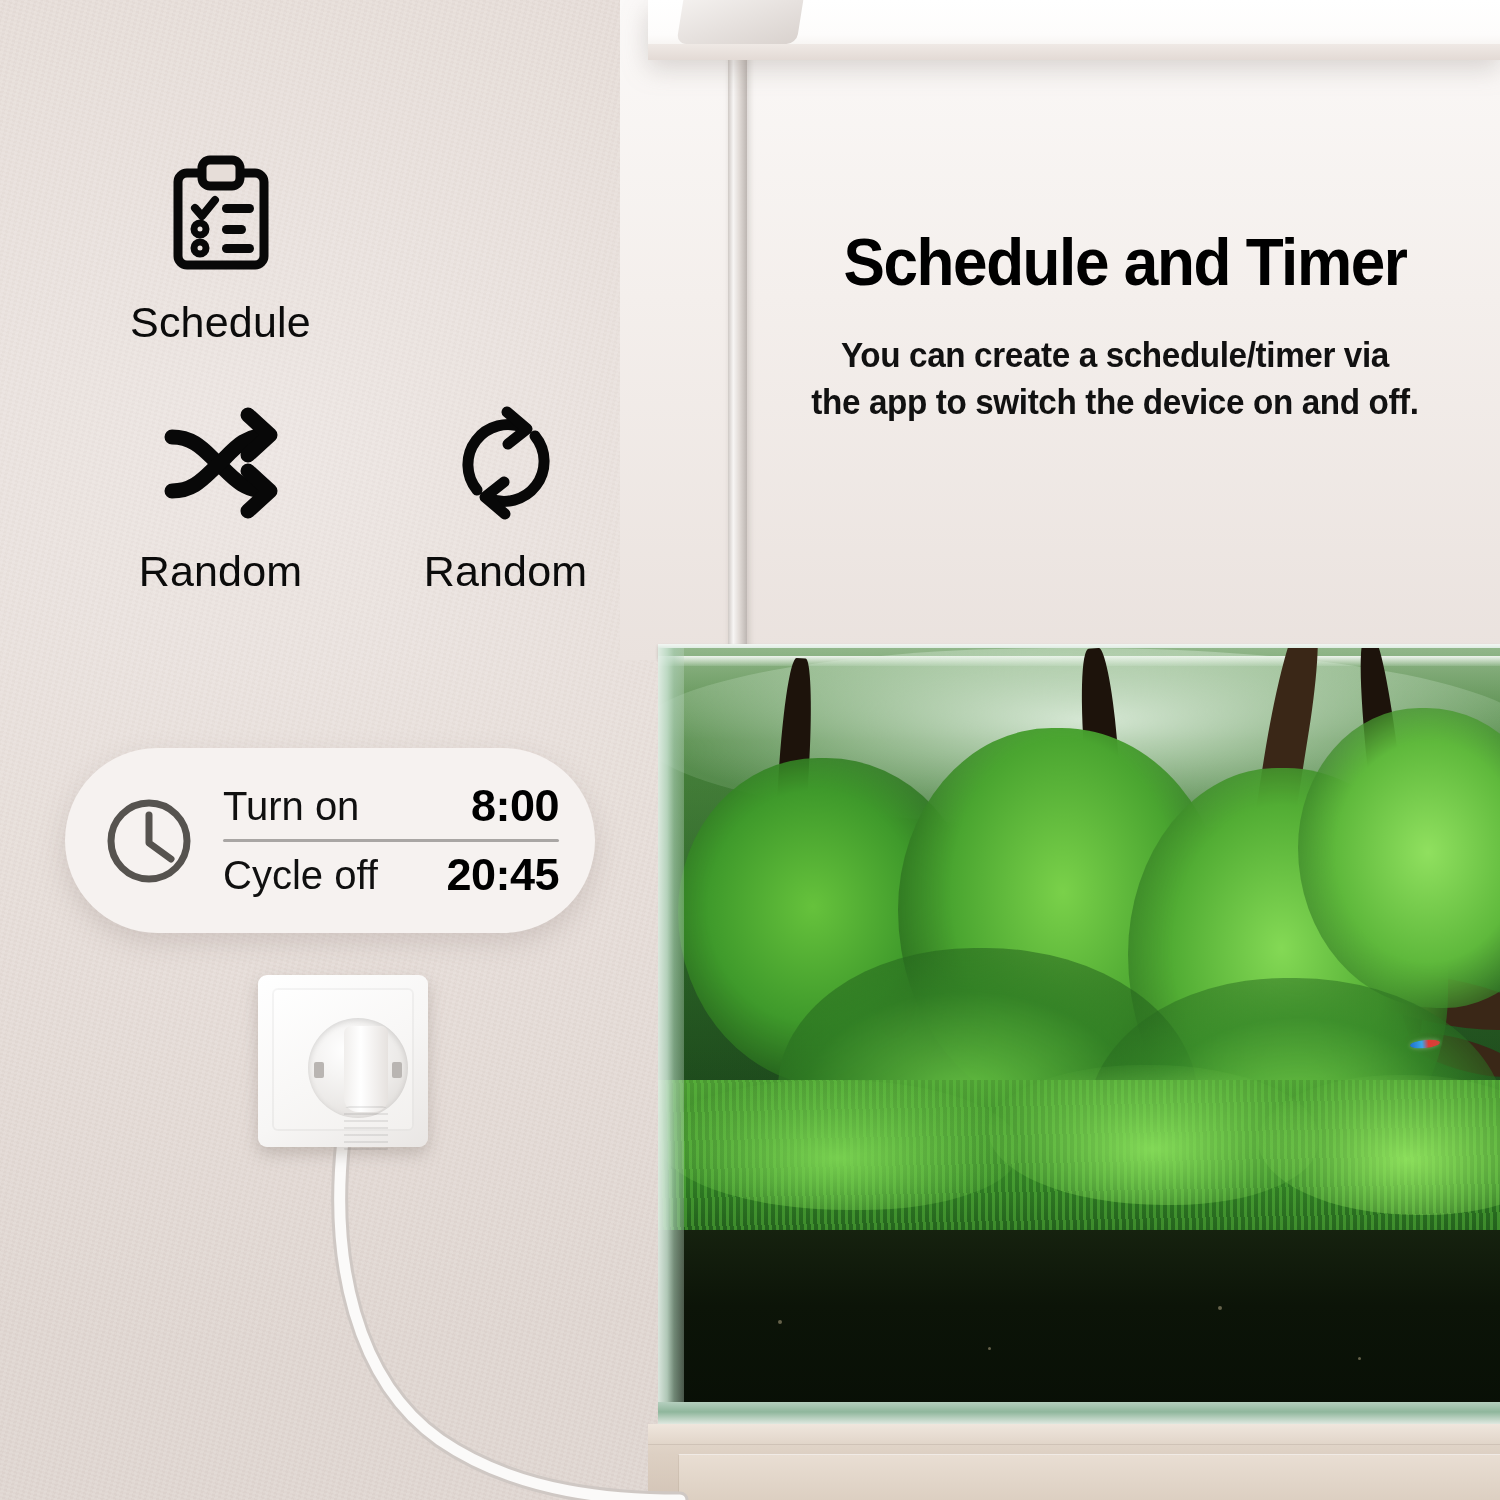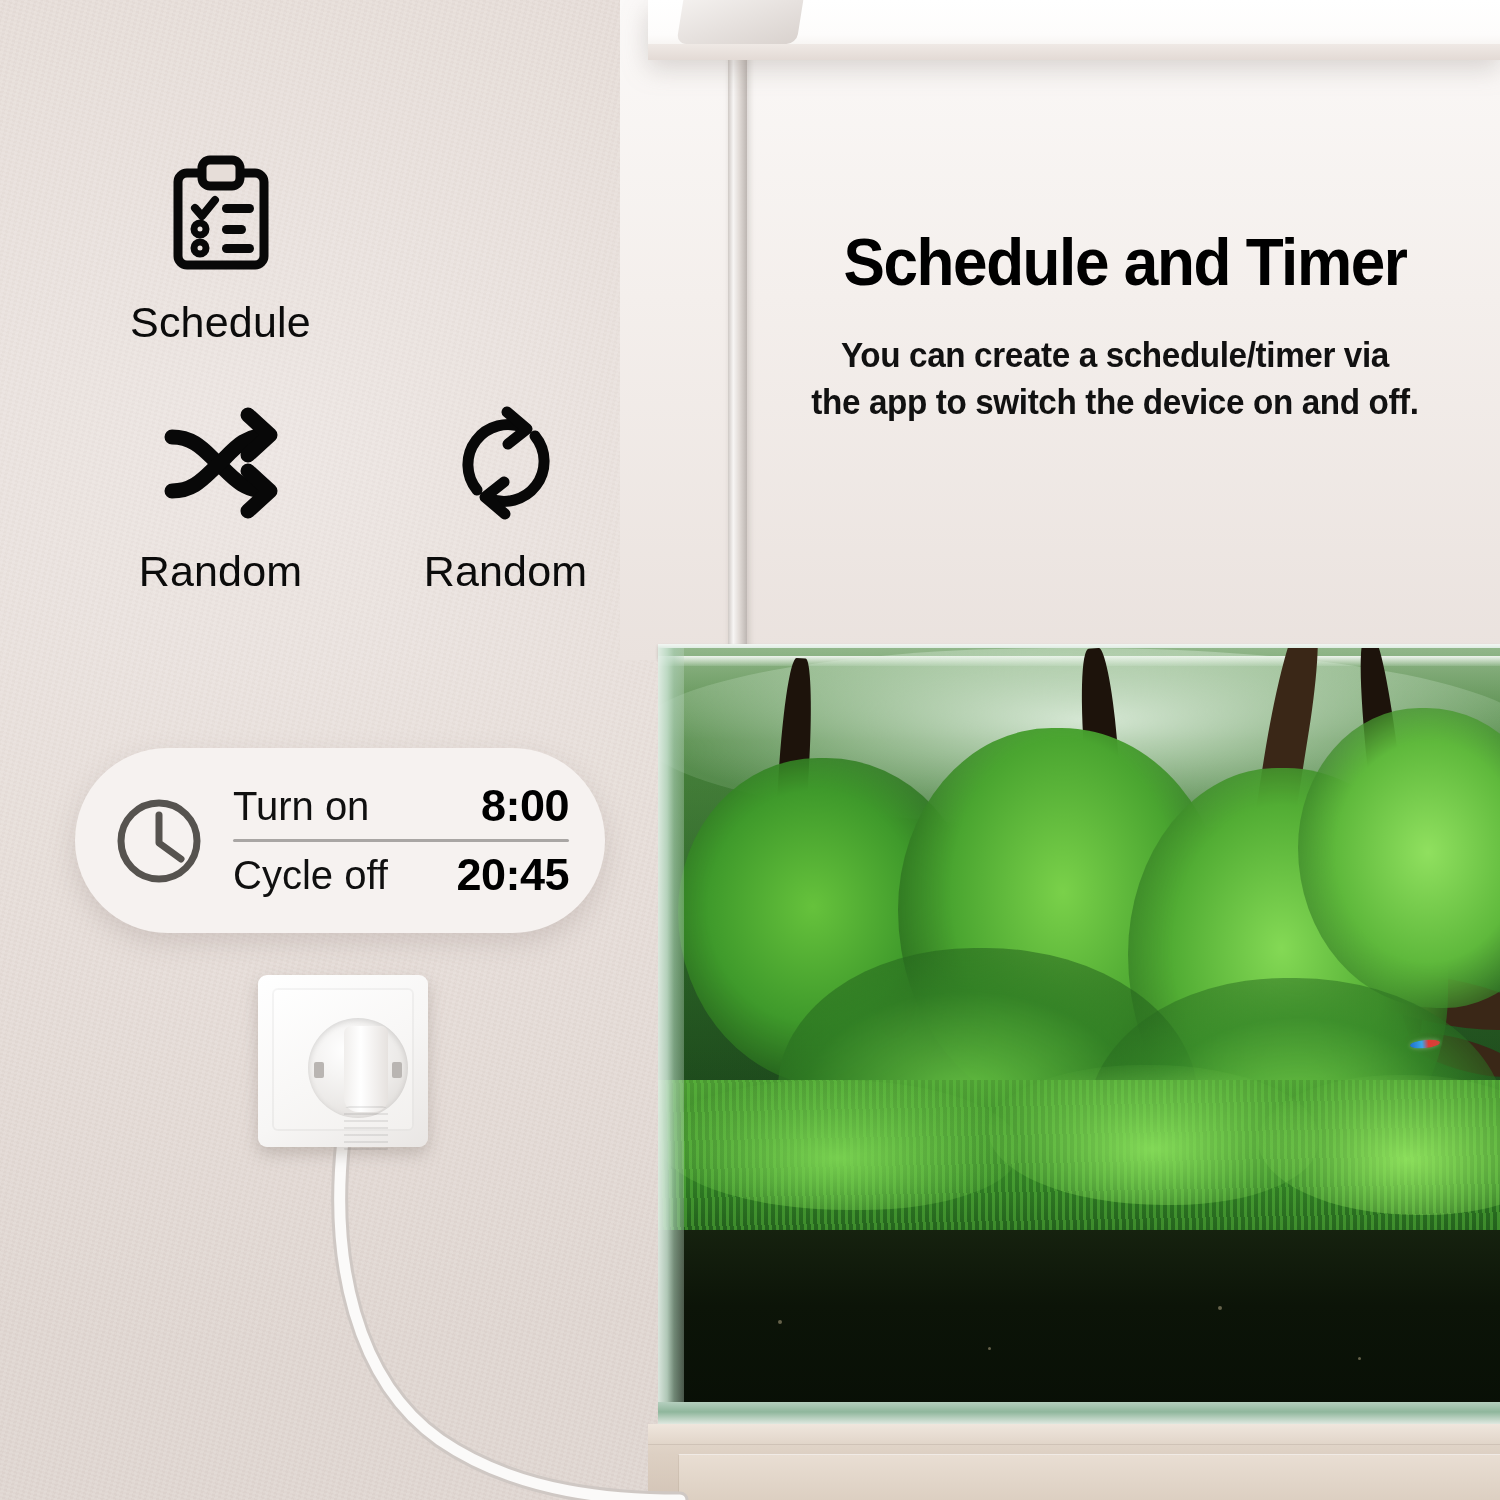--- a/index.html
+++ b/index.html
@@ -162,21 +162,21 @@
   }
   .subhead{
     position:absolute;left:730px;top:332px;width:770px;
     font-size:35px;font-weight:bold;color:#111;
     text-align:center;line-height:1.34;letter-spacing:-.4px;
     transform:scaleX(.95);transform-origin:center top;
   }
 
   
   .card{
-    position:absolute;left:75px;top:748px;width:530px;height:185px;
+    position:absolute;left:65px;top:748px;width:530px;height:185px;
     background:#f6f2f0;border-radius:94px;
     box-shadow:0 10px 26px rgba(140,125,118,.25);
     display:flex;align-items:center;
   }
   .card-clock{margin-left:36px;flex:0 0 auto;}
   .card-rows{margin-left:26px;flex:1 1 auto;padding-right:36px;}
   .card-row{
     display:flex;align-items:center;justify-content:space-between;height:66px;
   }
   .card-label{font-size:40px;color:#101010;font-weight:400;}

